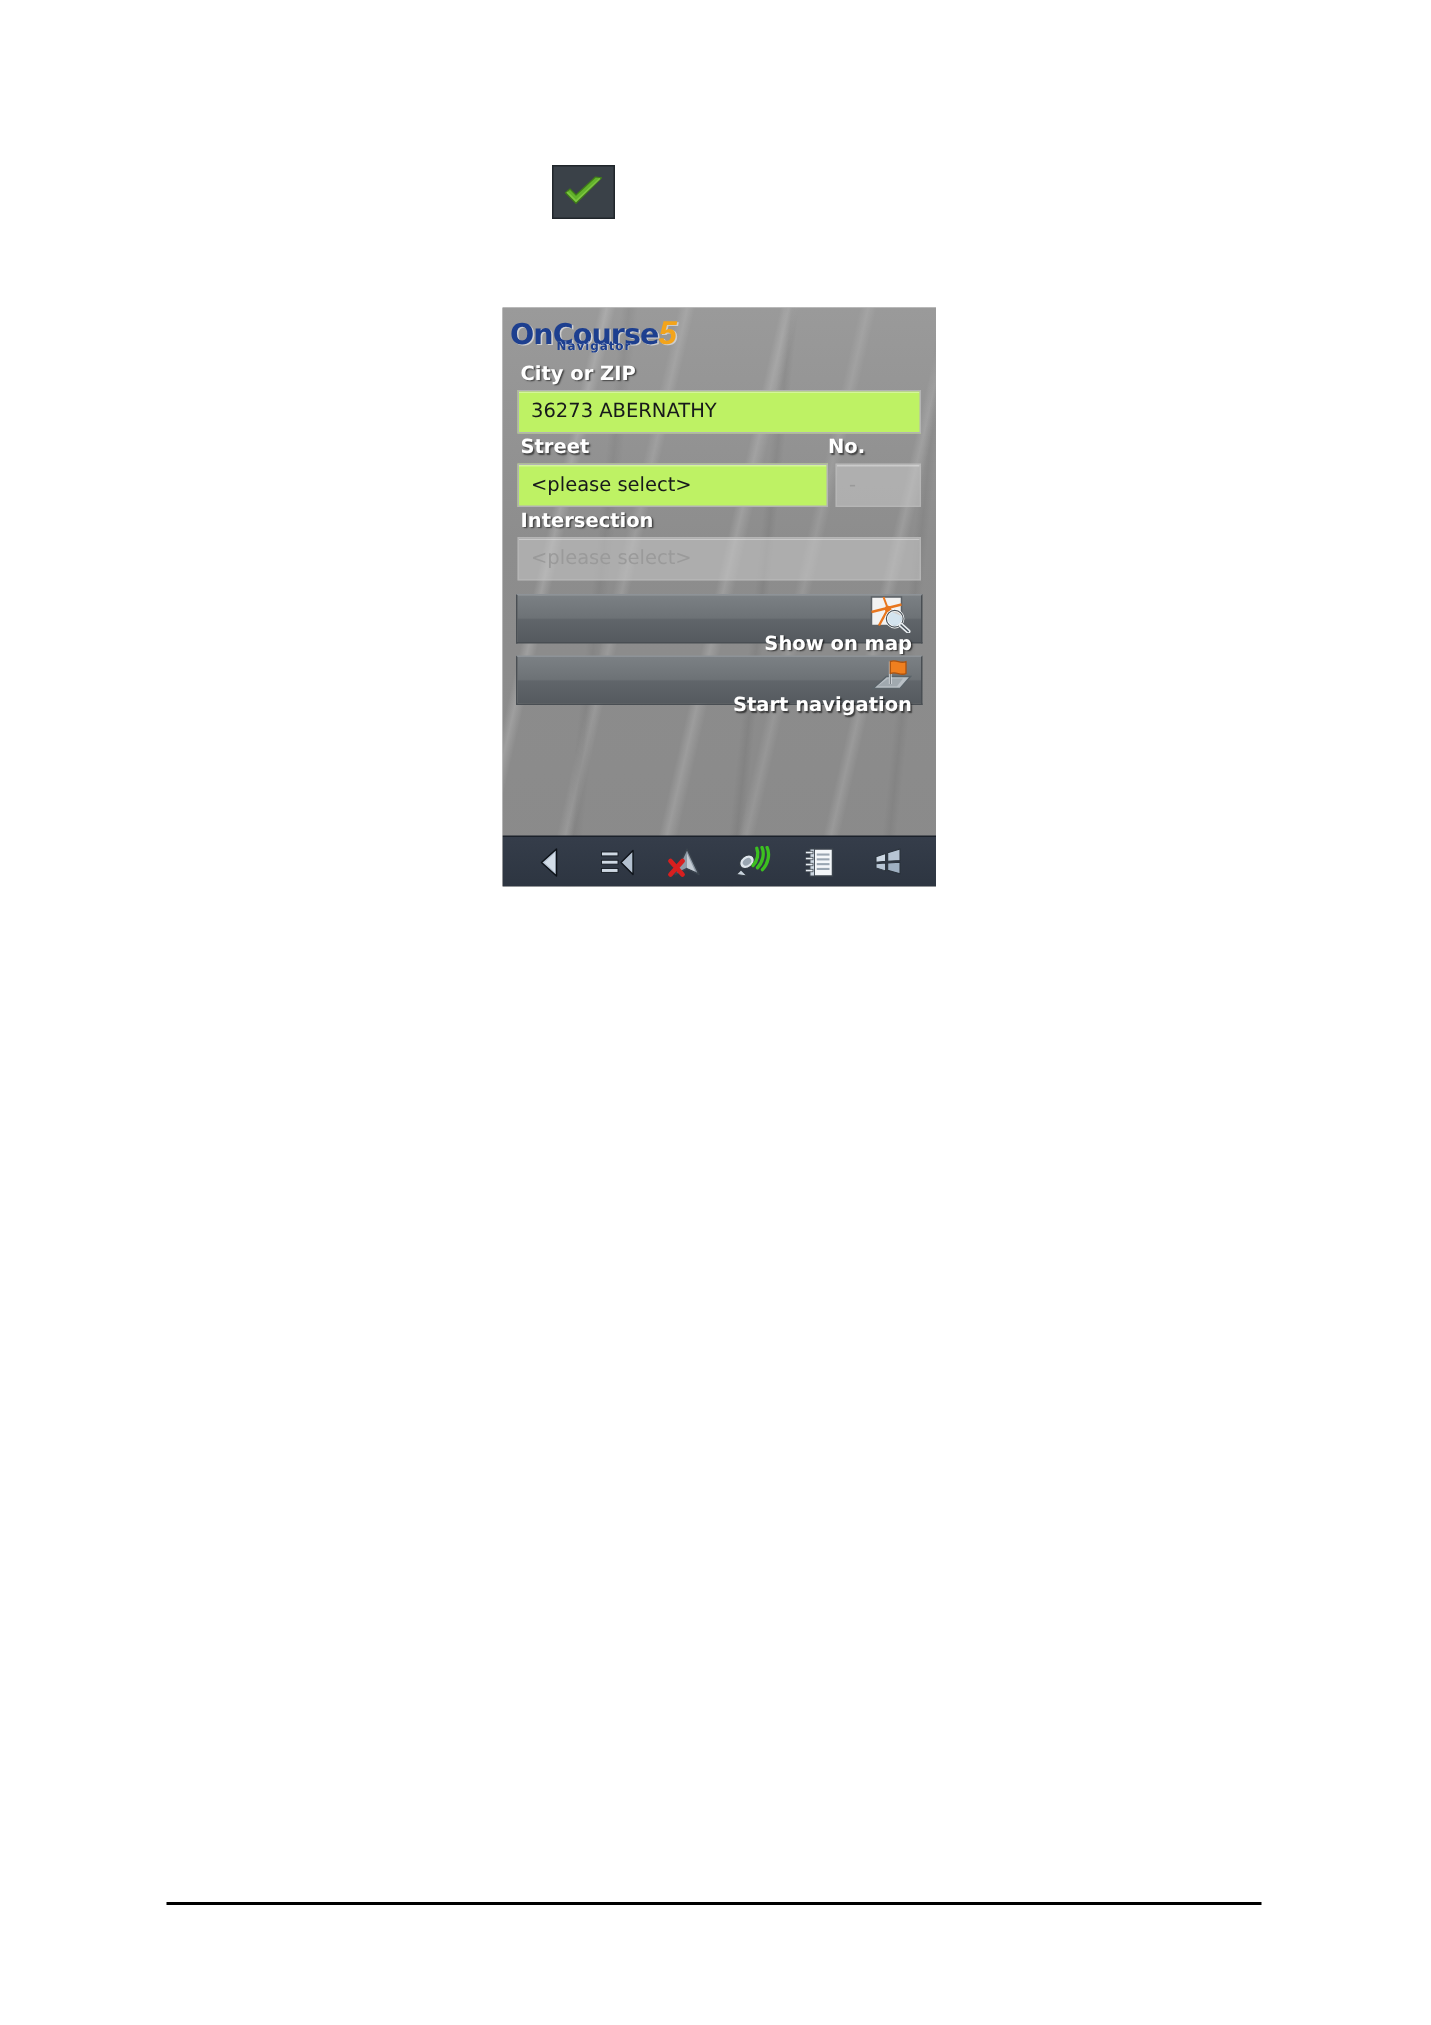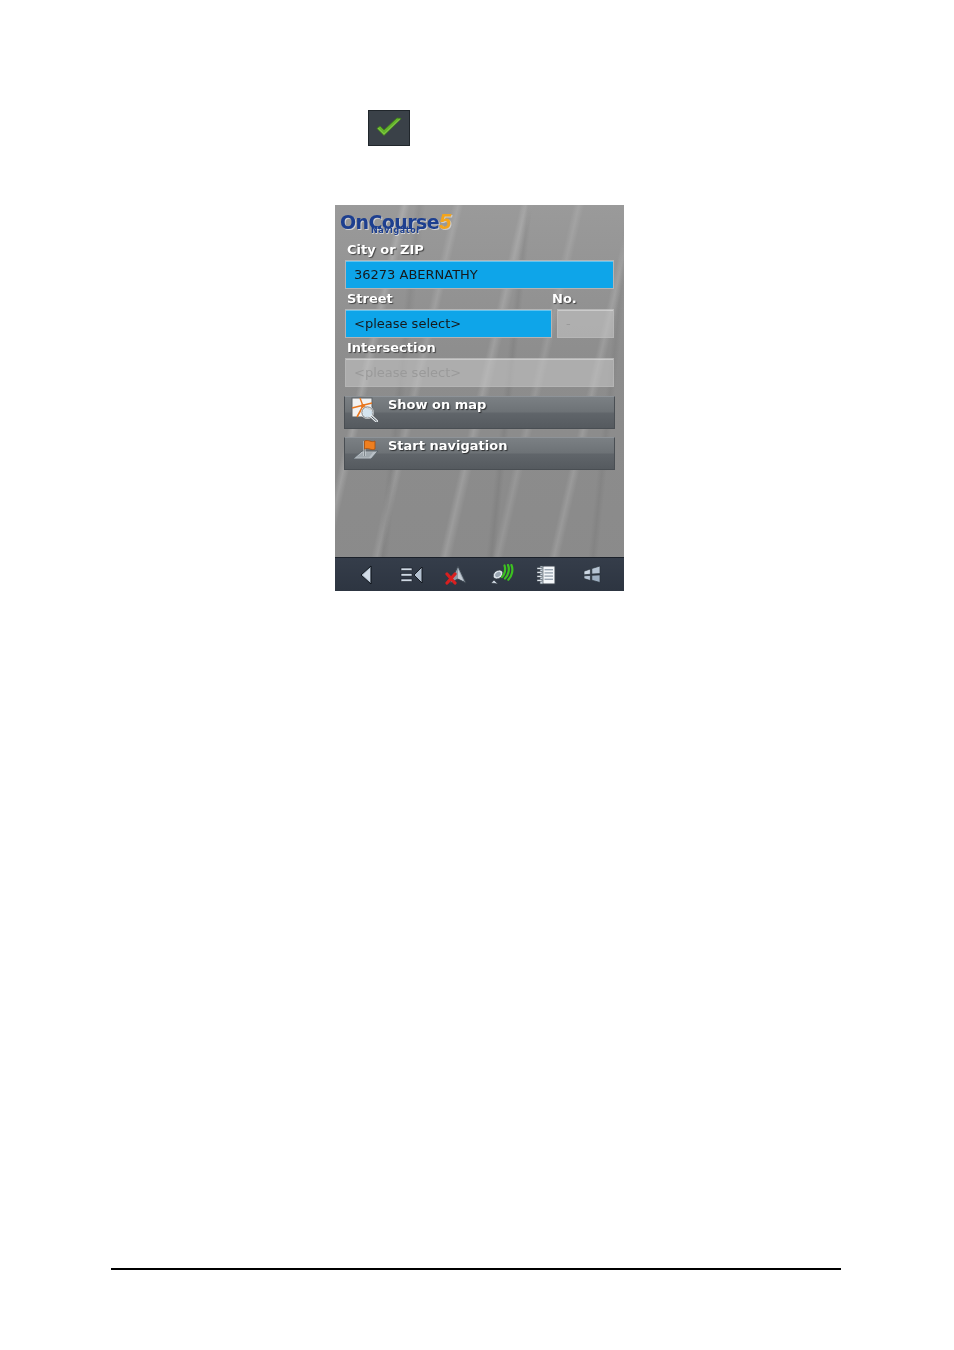--- a/index.html
+++ b/index.html
@@ -111,21 +111,21 @@
   .label-row {
     display: flex;
     align-items: flex-end;
     margin: 2px 0 3px 0;
   }
   .label-row .field-label { margin: 0 0 0 2px; }
   .label-row .lbl-street { flex: 1 1 auto; }
   .label-row .lbl-no { width: 62px; }
 
   .input-box {
-    background: #0ea5e9;
+    background: #bef264;
     border: 1px solid #b4b4b4;
     height: 29px;
     display: flex;
     align-items: center;
     padding: 0 8px;
     box-sizing: border-box;
     font-family: "DejaVu Sans", sans-serif;
     font-size: 13px;
     color: #17191b;
     box-shadow: inset 0 1px 0 rgba(255,255,255,0.35);
@@ -149,24 +149,25 @@
     display: flex;
     flex-direction: column;
     gap: 8px;
   }
   .btn {
     height: 33px;
     background: linear-gradient(180deg, #7b8084 0%, #6d7276 48%, #60656a 52%, #555a5f 100%);
     border: 1px solid #494e53;
     border-top-color: #8e9398;
     display: flex;
-    align-items: flex-start;
+    align-items: flex-end;
     padding: 0 6px;
     box-sizing: border-box;
     cursor: pointer;
+    flex-direction: column;
   }
   .btn-label {
     font-family: "DejaVu Sans", sans-serif;
     font-weight: bold;
     font-size: 13px;
     color: #ffffff;
     text-shadow: 1px 1px 1px rgba(0,0,0,0.6);
     margin-left: 9px;
     white-space: nowrap;
   }

